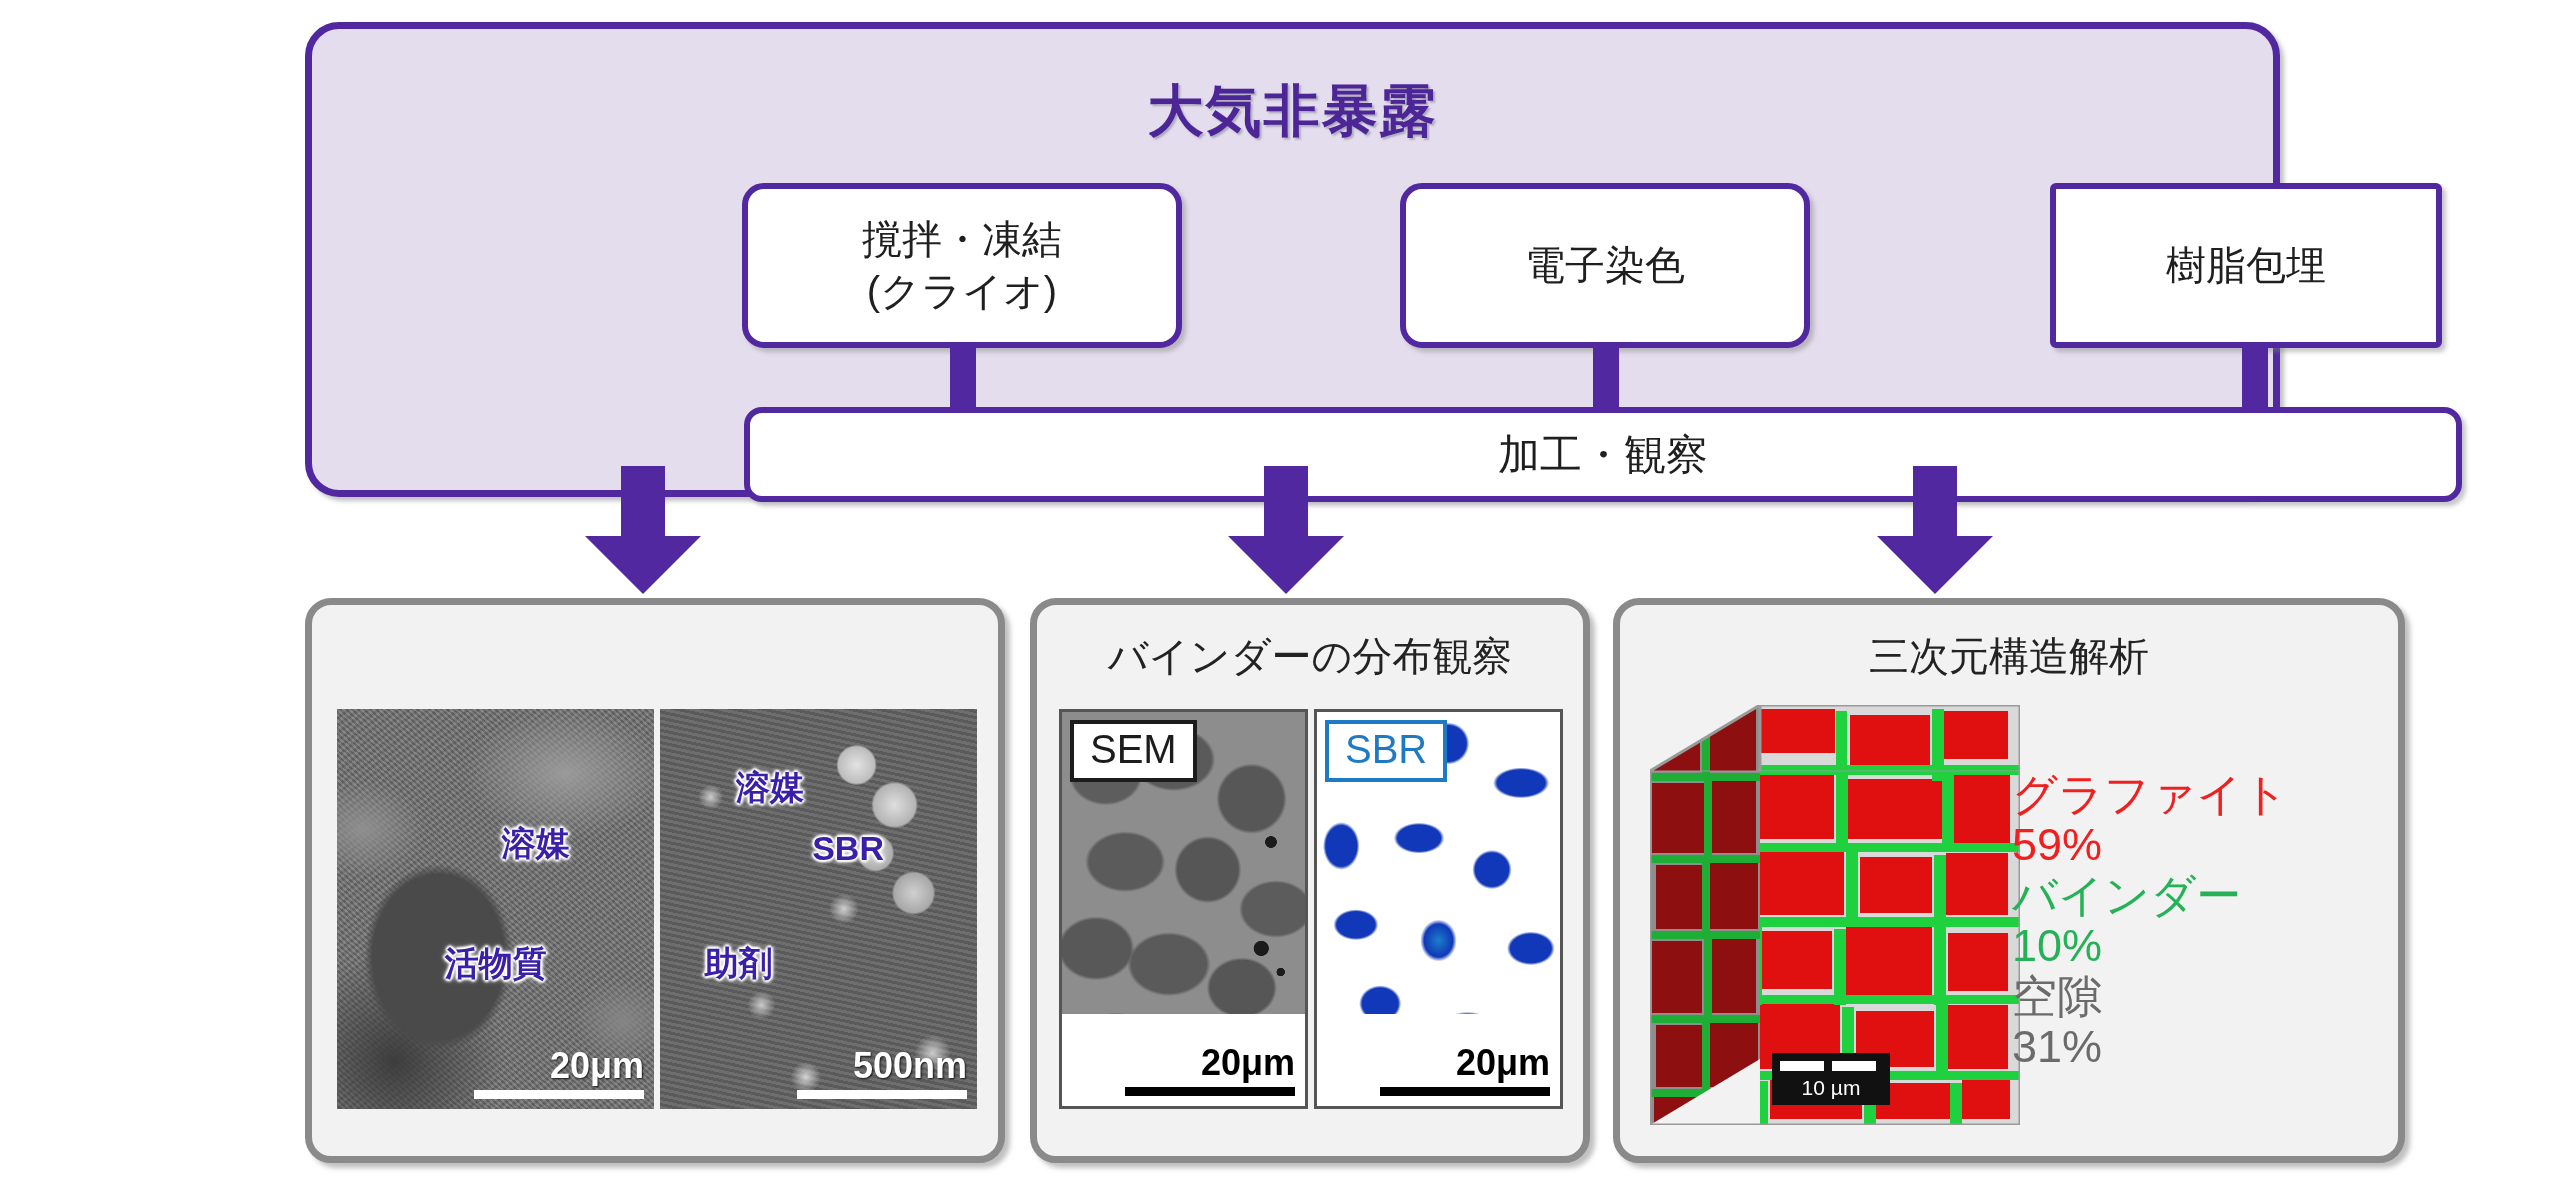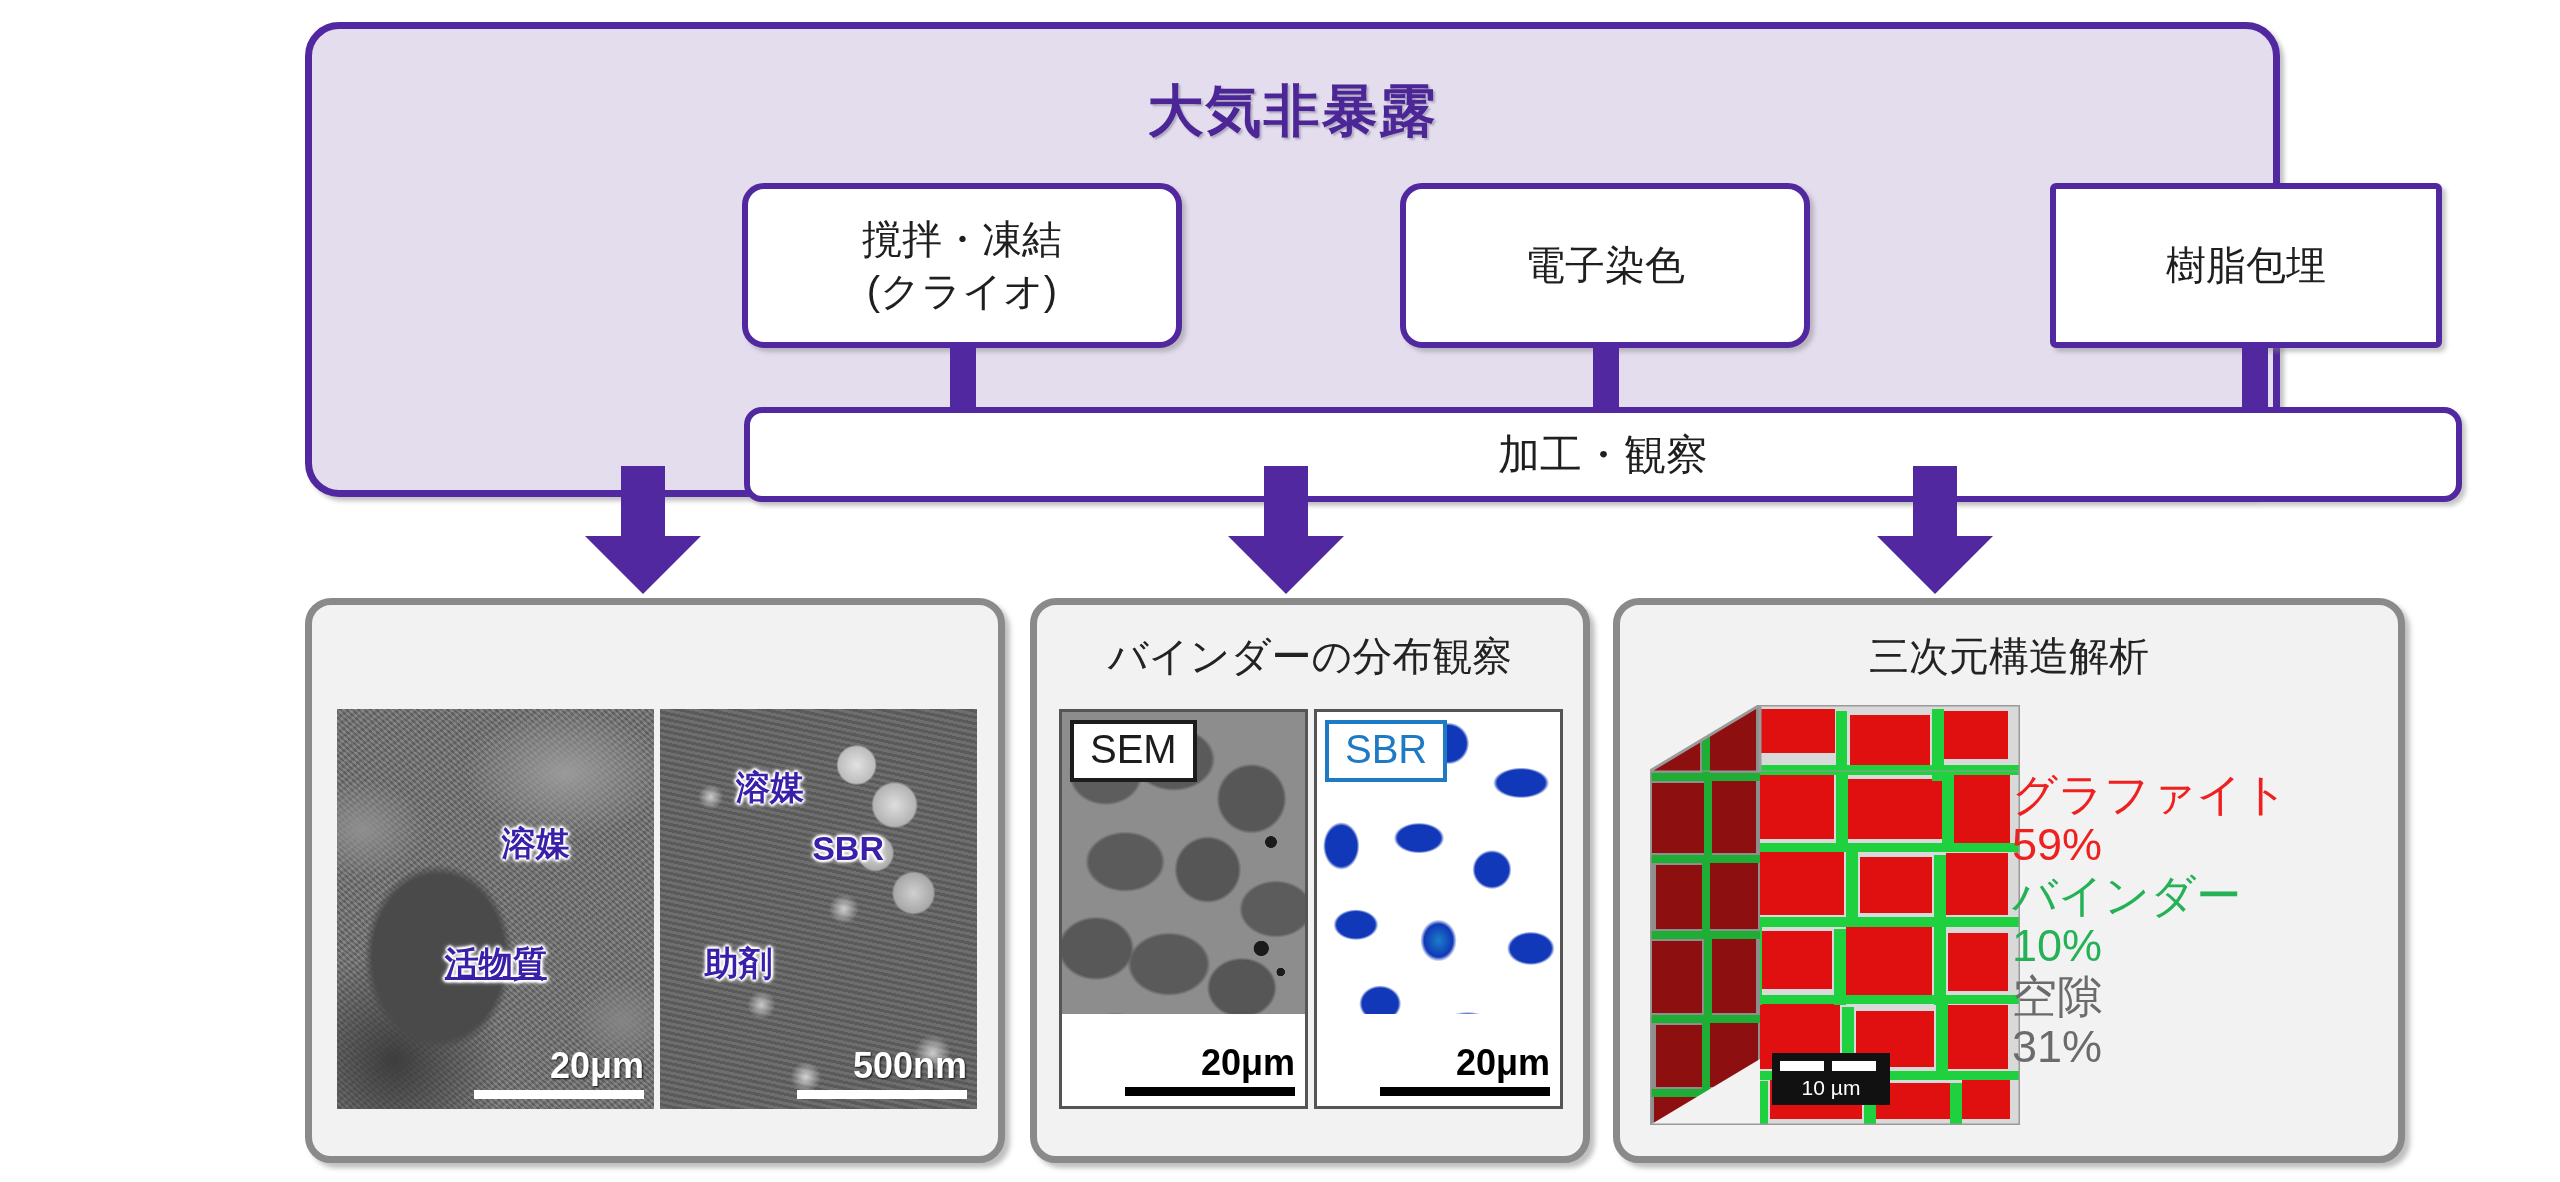--- a/index.html
+++ b/index.html
@@ -253,21 +253,21 @@
 <svg class="big-arrow" id="arrow-3" viewBox="0 0 120 128">
   <polygon points="38,0 82,0 82,70 118,70 60,128 2,70 38,70" fill="#5128a0"></polygon>
 </svg>
 
 <div class="panel" id="panel-1">
 
   <div class="mgrid" id="mgrid-1">
 
     <div class="micro tex-a">
       <div class="mlabel" style="left:52%;top:28%;">溶媒</div>
-      <div class="mlabel" style="left:34%;top:58%;text-decoration:underline;">活物質</div>
+      <div class="mlabel" style="left:34%;top:58%;">活物質</div>
       <div class="scalebar-wrap">
         <span class="scalebar-text">20μm</span>
         <span class="scalebar-line"></span>
       </div>
     </div>
 
     <div class="micro tex-b">
       <div class="mlabel" style="left:24%;top:14%;">溶媒</div>
       <div class="mlabel" style="left:48%;top:30%;">SBR</div>
       <div class="mlabel" style="left:14%;top:58%;">助剤</div>

